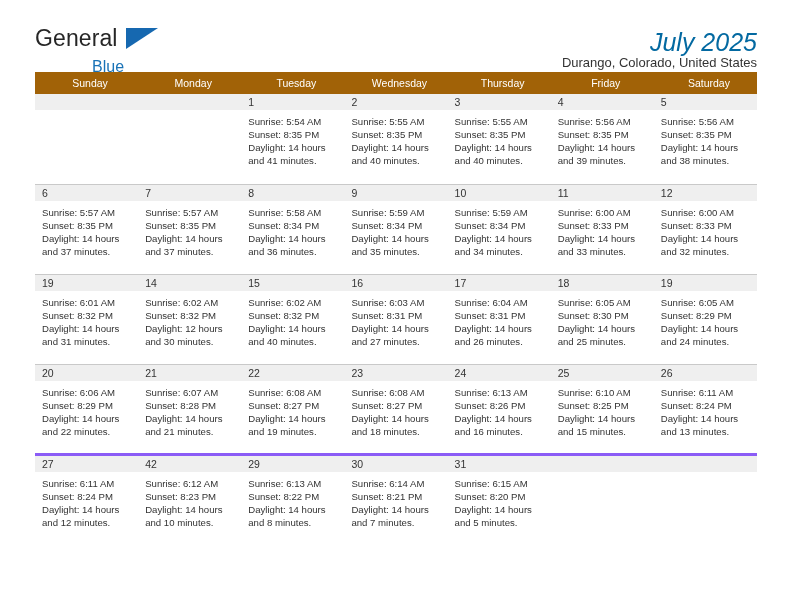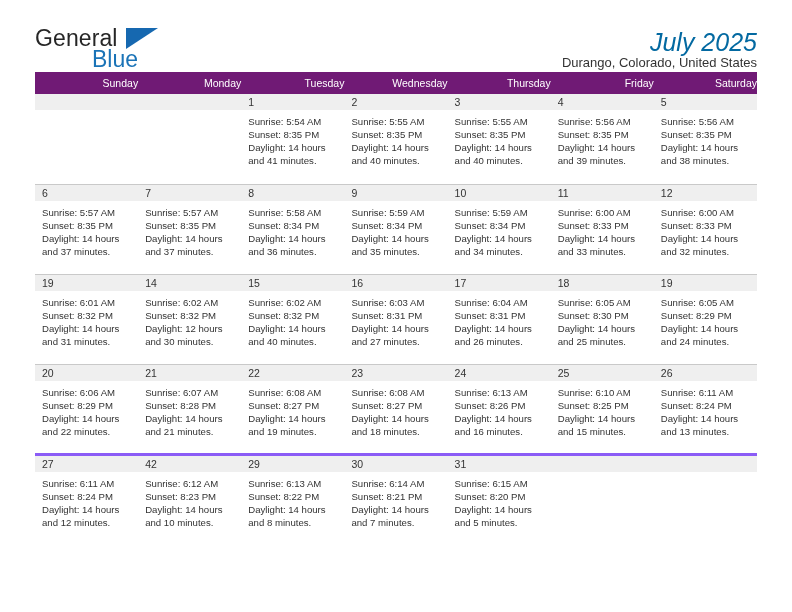--- a/index.html
+++ b/index.html
@@ -43,22 +43,22 @@
     left: 0;
     top: 0;
     font-size: 23px;
     letter-spacing: .1px;
     color: #262626;
     line-height: 1;
   }
   .brand-blue {
     position: absolute;
     left: 57px;
-    top: 21px;
-    font-size: 23px;
+    top: 32px;
+    font-size: 16px;
     color: #1a73b7;
     line-height: 1;
   }
   .brand-triangle {
     position: absolute;
     left: 91px;
     top: 1px;
     width: 0;
     height: 0;
     border-left: 32px solid #1668b0;
@@ -84,25 +84,25 @@
   }
 
   
   .calendar {
     width: 722px;
     border-collapse: collapse;
     table-layout: fixed;
   }
 
   .cal-head th {
-    background: #701a75;
+    background: #a16207;
     color: #ffffff;
     font-size: 10.5px;
     font-weight: normal;
-    text-align: right;
+    text-align: center;
     padding: 5px 0 5px 7px;
     height: 12px;
     border: none;
   }
 
   .week-row > td {
     vertical-align: top;
     padding: 0;
     border: none;
     border-top: 1px solid #c9c9c9;

